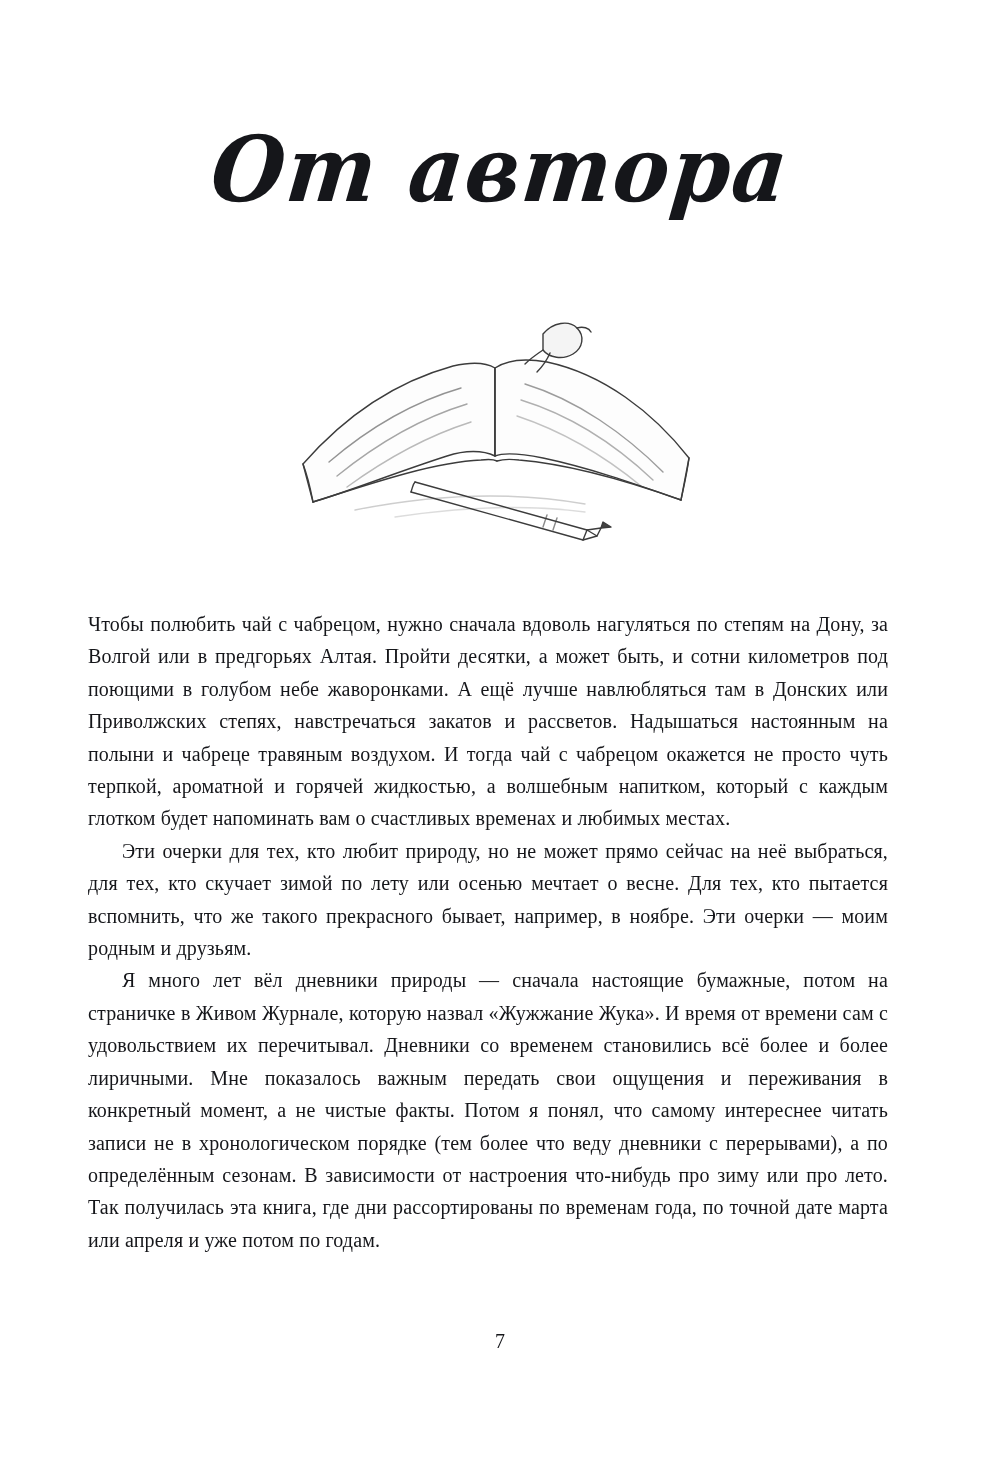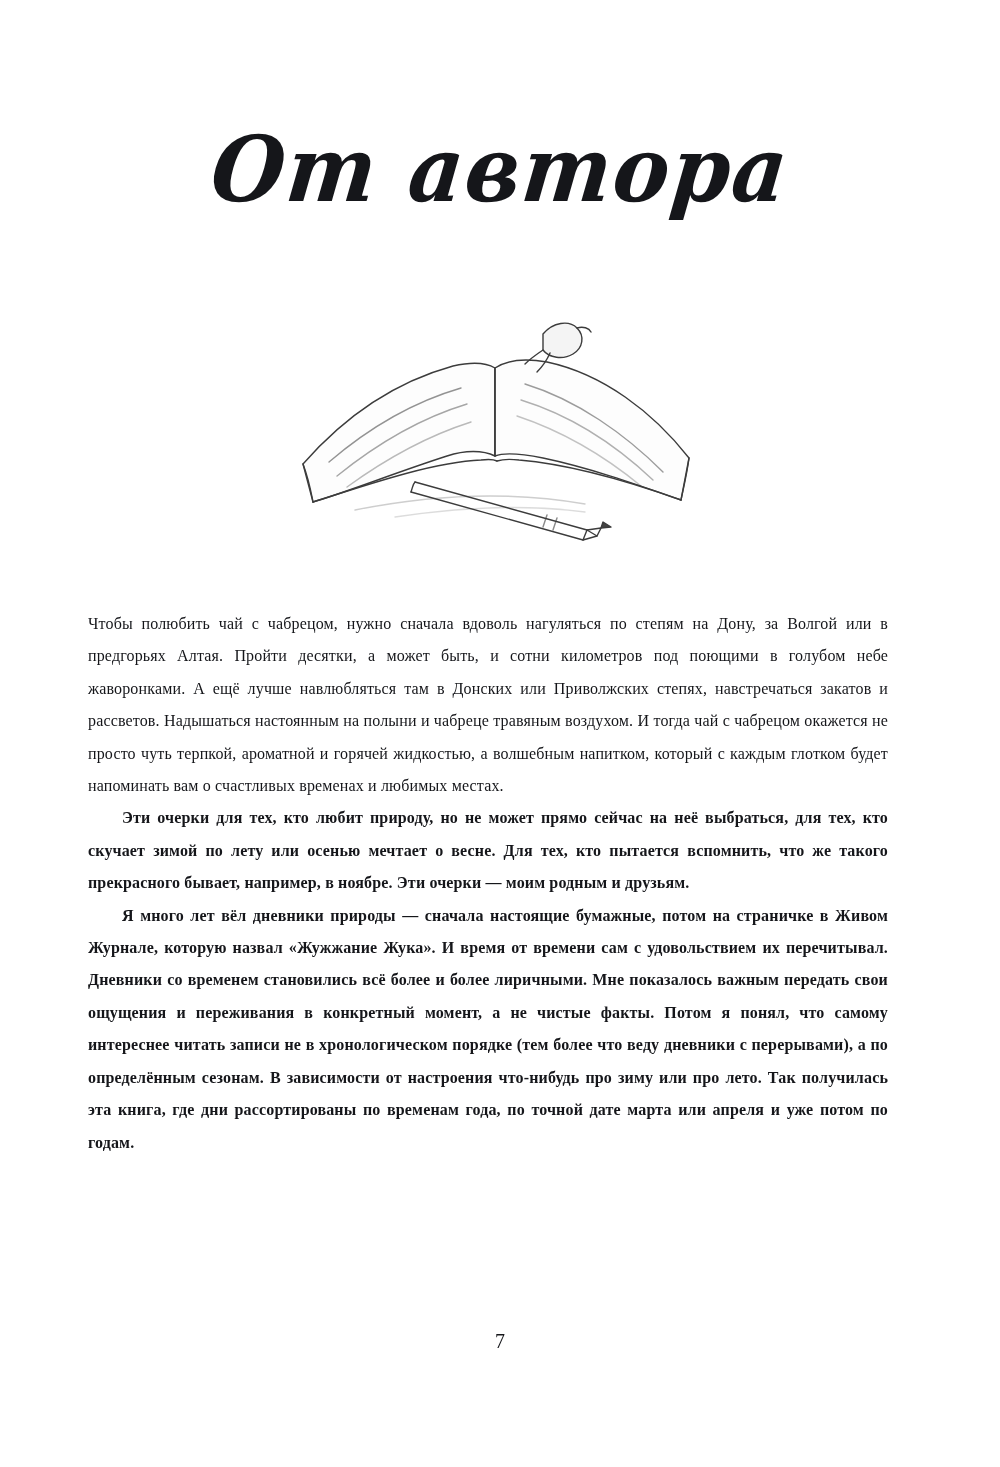--- a/index.html
+++ b/index.html
@@ -52,33 +52,32 @@
     width: 430px;
     height: 250px;
   }
 
   
   .body-text {
     position: absolute;
     top: 608px;
     left: 88px;
     width: 800px;
-    font-size: 16px;
+    font-size: 20px;
     line-height: 32.4px;
     text-align: justify;
     text-justify: inter-word;
     color: #15161a;
     letter-spacing: 0.15px;
   }
   .body-text p {
     margin: 0;
   }
   .body-text p.indent {
     text-indent: 34px;
-    font-weight: bold;
   }
 
   
   .folio {
     position: absolute;
     top: 1330px;
     left: 0;
     width: 1000px;
     text-align: center;
     font-size: 20px;

